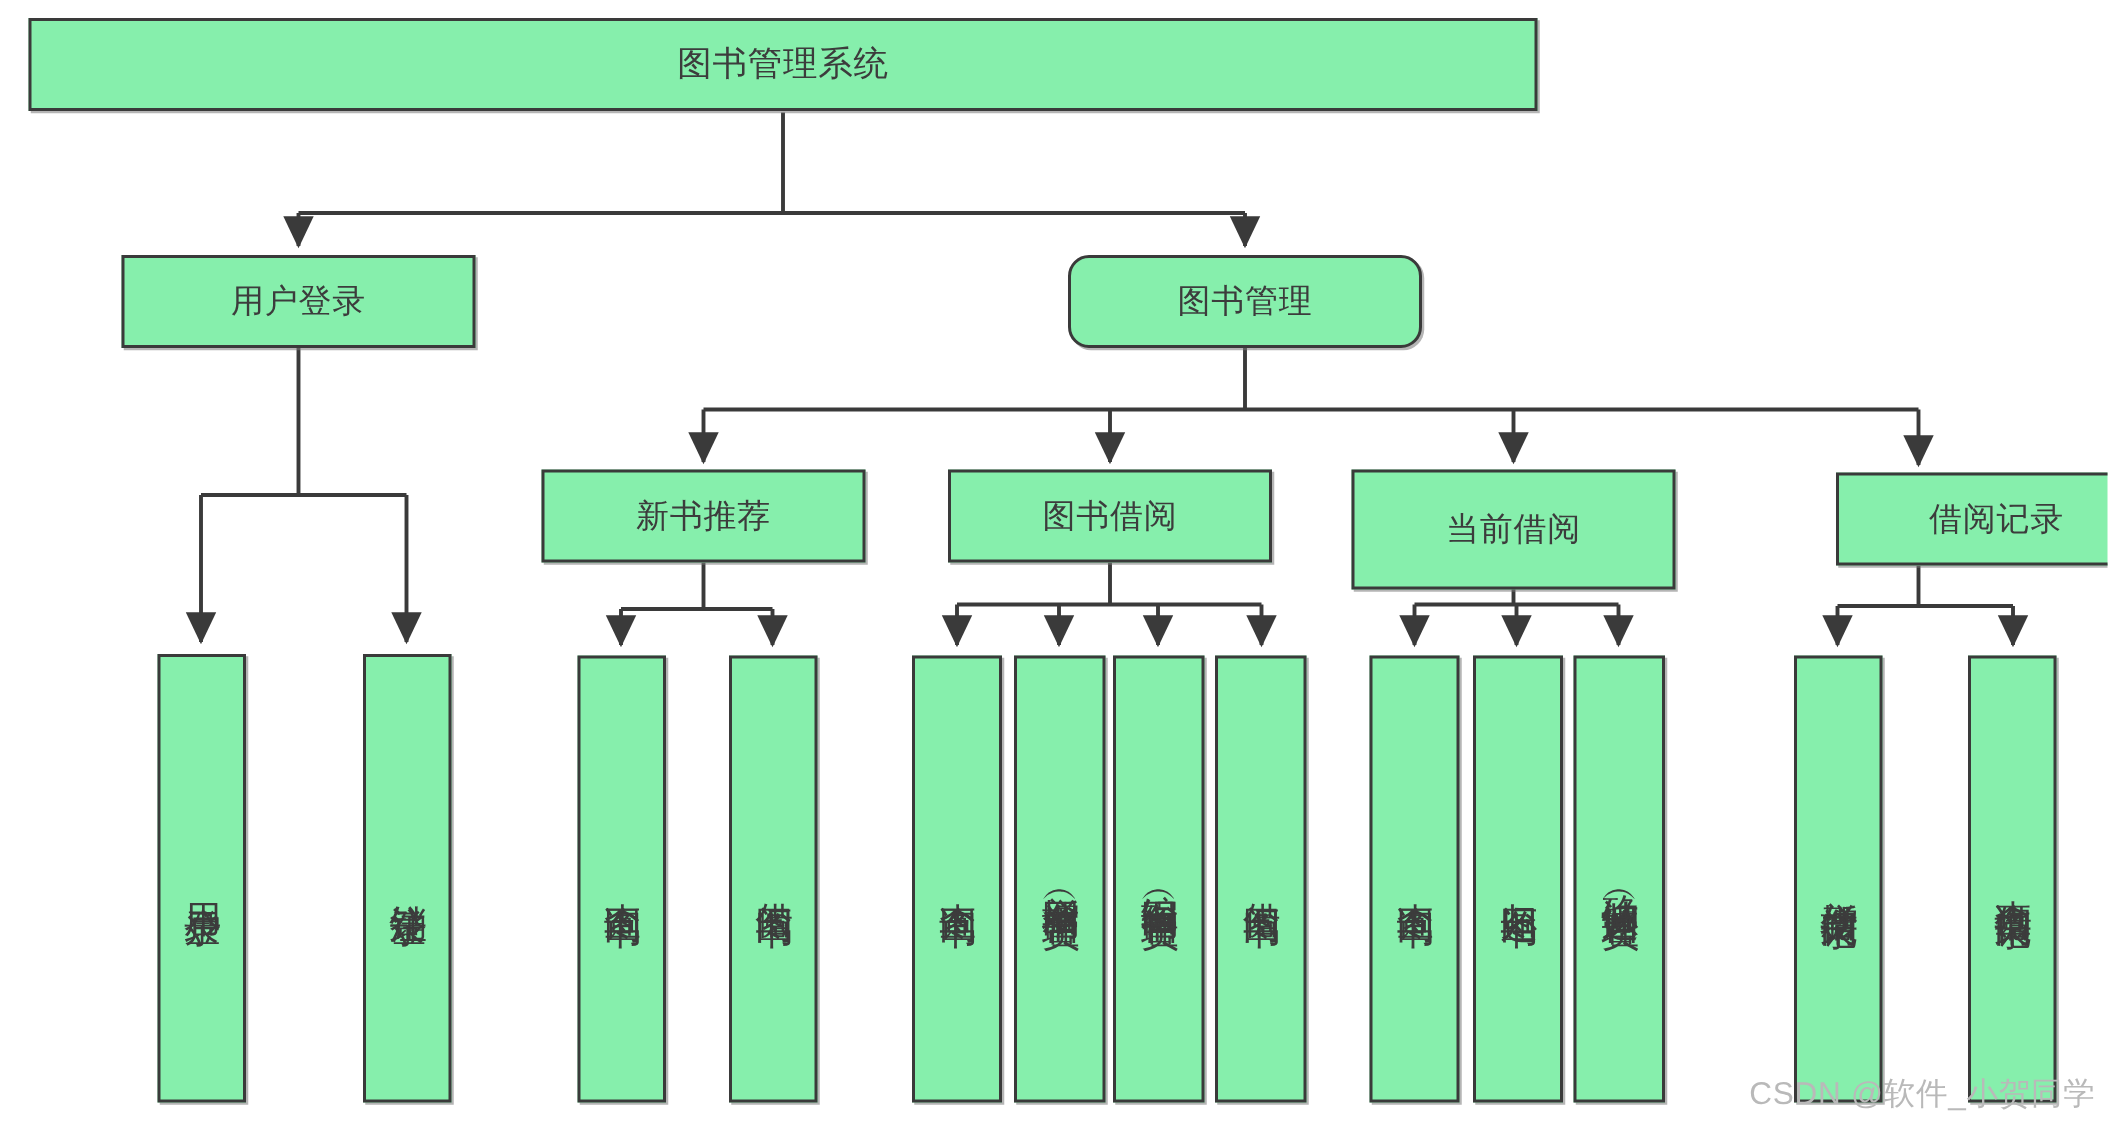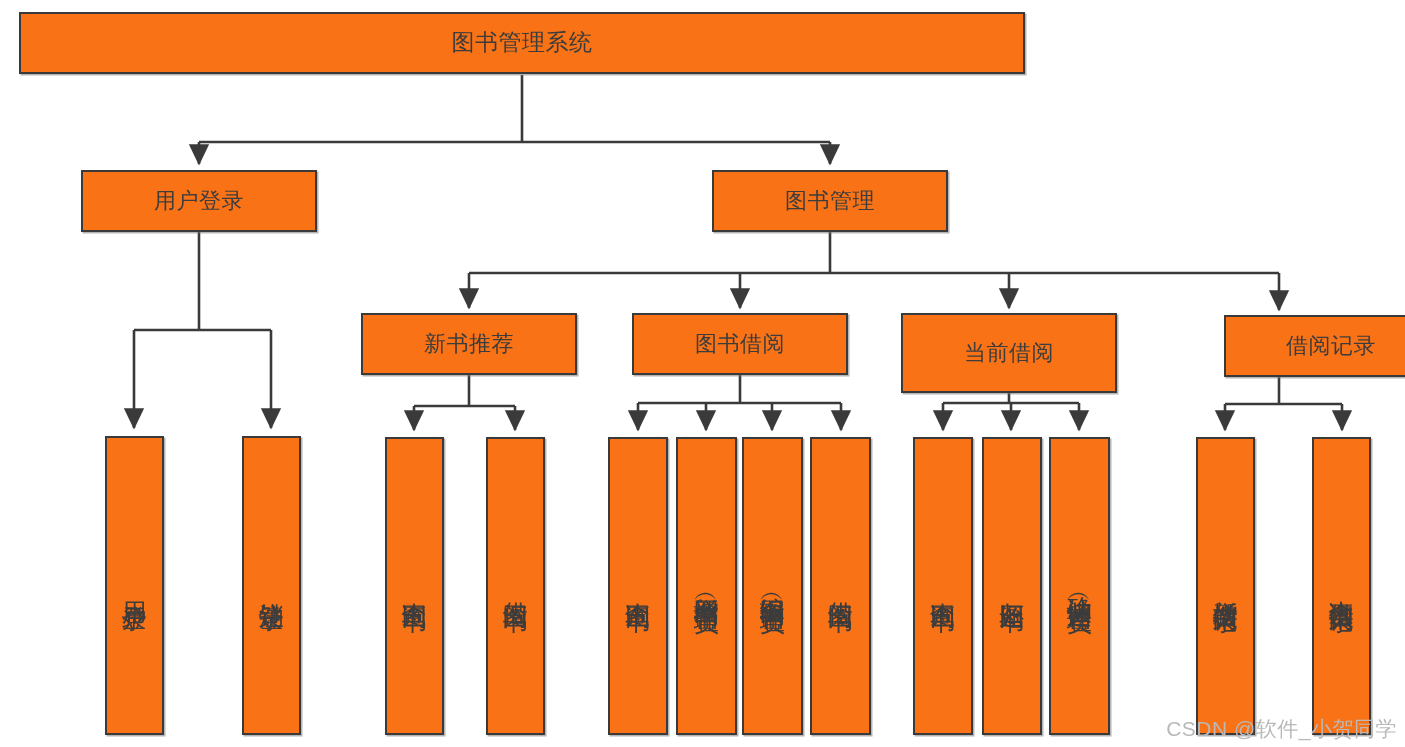--- a/index.html
+++ b/index.html
@@ -23,21 +23,21 @@
     position: absolute;
     top: 0;
     left: 0;
     width: 1405px;
     height: 747px;
     pointer-events: none;
   }
   .node {
     position: absolute;
     box-sizing: border-box;
-    background: #f97316;
+    background: #86efac;
     border: 2.2px solid #3a3a3a;
     box-shadow: 1.5px 1.5px 0 rgba(120,120,120,0.55);
     display: flex;
     align-items: center;
     justify-content: center;
     color: #3c3c3c;
   }
   .node .label {
     text-align: center;
     line-height: 1.18;
@@ -130,21 +130,21 @@
     </g>
   </svg>
 
   <div class="node h root" style="left:19px; top:12px; width:1006px; height:62px;">
     <span class="label">图书管理系统</span>
   </div>
 
   <div class="node h" style="left:81px; top:170px; width:236px; height:62px;">
     <span class="label">用户登录</span>
   </div>
-  <div class="node h" style="left:712px; top:170px; width:236px; height:62px;">
+  <div class="node h" style="left:712px; top:170px; width:236px; height:62px;border-radius:14px;">
     <span class="label">图书管理</span>
   </div>
 
   <div class="node h" style="left:632px; top:313px; width:216px; height:62px;">
     <span class="label">图书借阅</span>
   </div>
   <div class="node h" style="left:361px; top:313px; width:216px; height:62px;">
     <span class="label">新书推荐</span>
   </div>
   <div class="node h" style="left:901px; top:313px; width:216px; height:80px;">

